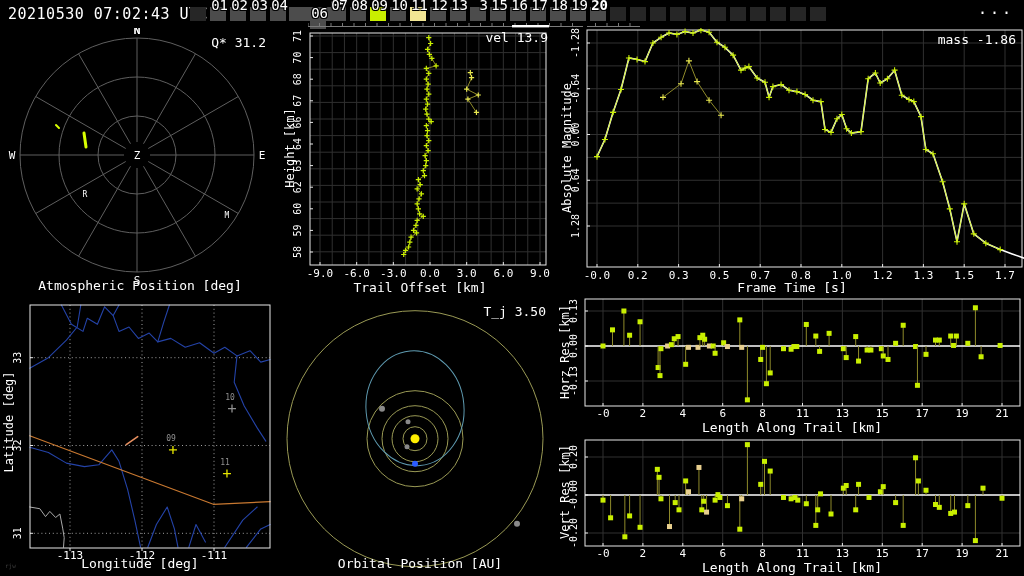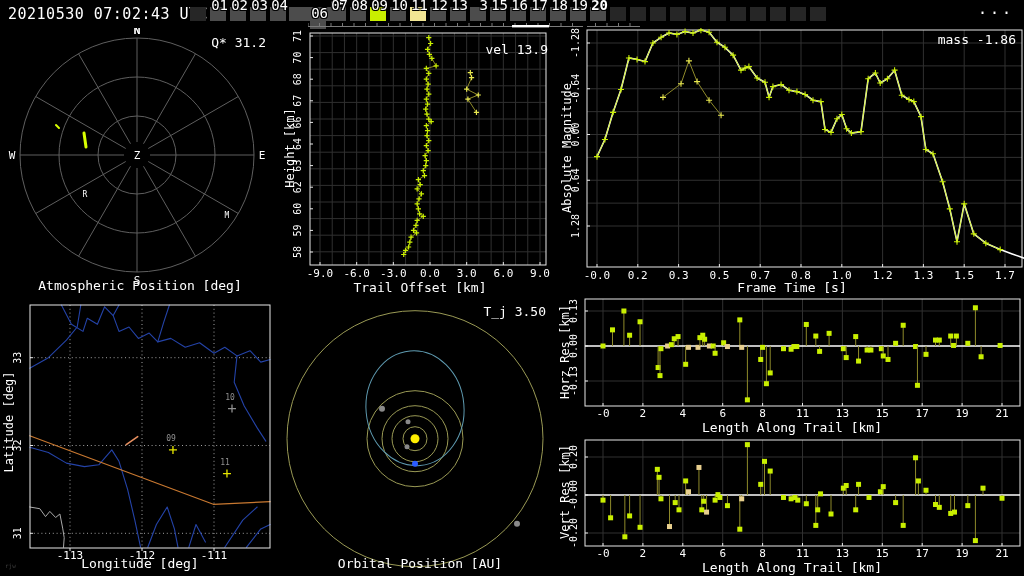--- a/index.html
+++ b/index.html
@@ -289,21 +289,21 @@
         <line x1="30" y1="137.6" x2="33" y2="137.6" stroke="#e8e8e8" stroke-width="1"></line>
         <text x="21" y="159.2" fill="#fff" font-size="10" text-anchor="middle" font-family="DejaVu Sans Mono, monospace" transform="rotate(-90 21 159.2)">62</text>
         <line x1="30" y1="159.2" x2="33" y2="159.2" stroke="#e8e8e8" stroke-width="1"></line>
         <text x="21" y="180.8" fill="#fff" font-size="10" text-anchor="middle" font-family="DejaVu Sans Mono, monospace" transform="rotate(-90 21 180.8)">60</text>
         <line x1="30" y1="180.8" x2="33" y2="180.8" stroke="#e8e8e8" stroke-width="1"></line>
         <text x="21" y="202.4" fill="#fff" font-size="10" text-anchor="middle" font-family="DejaVu Sans Mono, monospace" transform="rotate(-90 21 202.4)">59</text>
         <line x1="30" y1="202.4" x2="33" y2="202.4" stroke="#e8e8e8" stroke-width="1"></line>
         <text x="21" y="224" fill="#fff" font-size="10" text-anchor="middle" font-family="DejaVu Sans Mono, monospace" transform="rotate(-90 21 224)">58</text>
         <line x1="30" y1="224" x2="33" y2="224" stroke="#e8e8e8" stroke-width="1"></line>
       </svg>
-    <span class="anno" style="right:12px;top:2px;margin-top:12px;">vel 13.9</span>
+    <span class="anno" style="right:12px;top:2px;">vel 13.9</span>
     <div class="xlab" style="top:252px;">Trail Offset [km]</div>
     <span class="vlab" style="left:10px;top:120px;">Height [km]</span>
   </div>
 
   <div class="panel" id="p-mag" style="left:560px;top:28px;width:464px;height:268px;">
     <svg id="c-mag" width="464" height="268">
         <line x1="37" y1="2" x2="37" y2="239" stroke="#303030" stroke-width="1"></line>
         <line x1="77.8" y1="2" x2="77.8" y2="239" stroke="#303030" stroke-width="1"></line>
         <line x1="118.6" y1="2" x2="118.6" y2="239" stroke="#303030" stroke-width="1"></line>
         <line x1="159.4" y1="2" x2="159.4" y2="239" stroke="#303030" stroke-width="1"></line>

